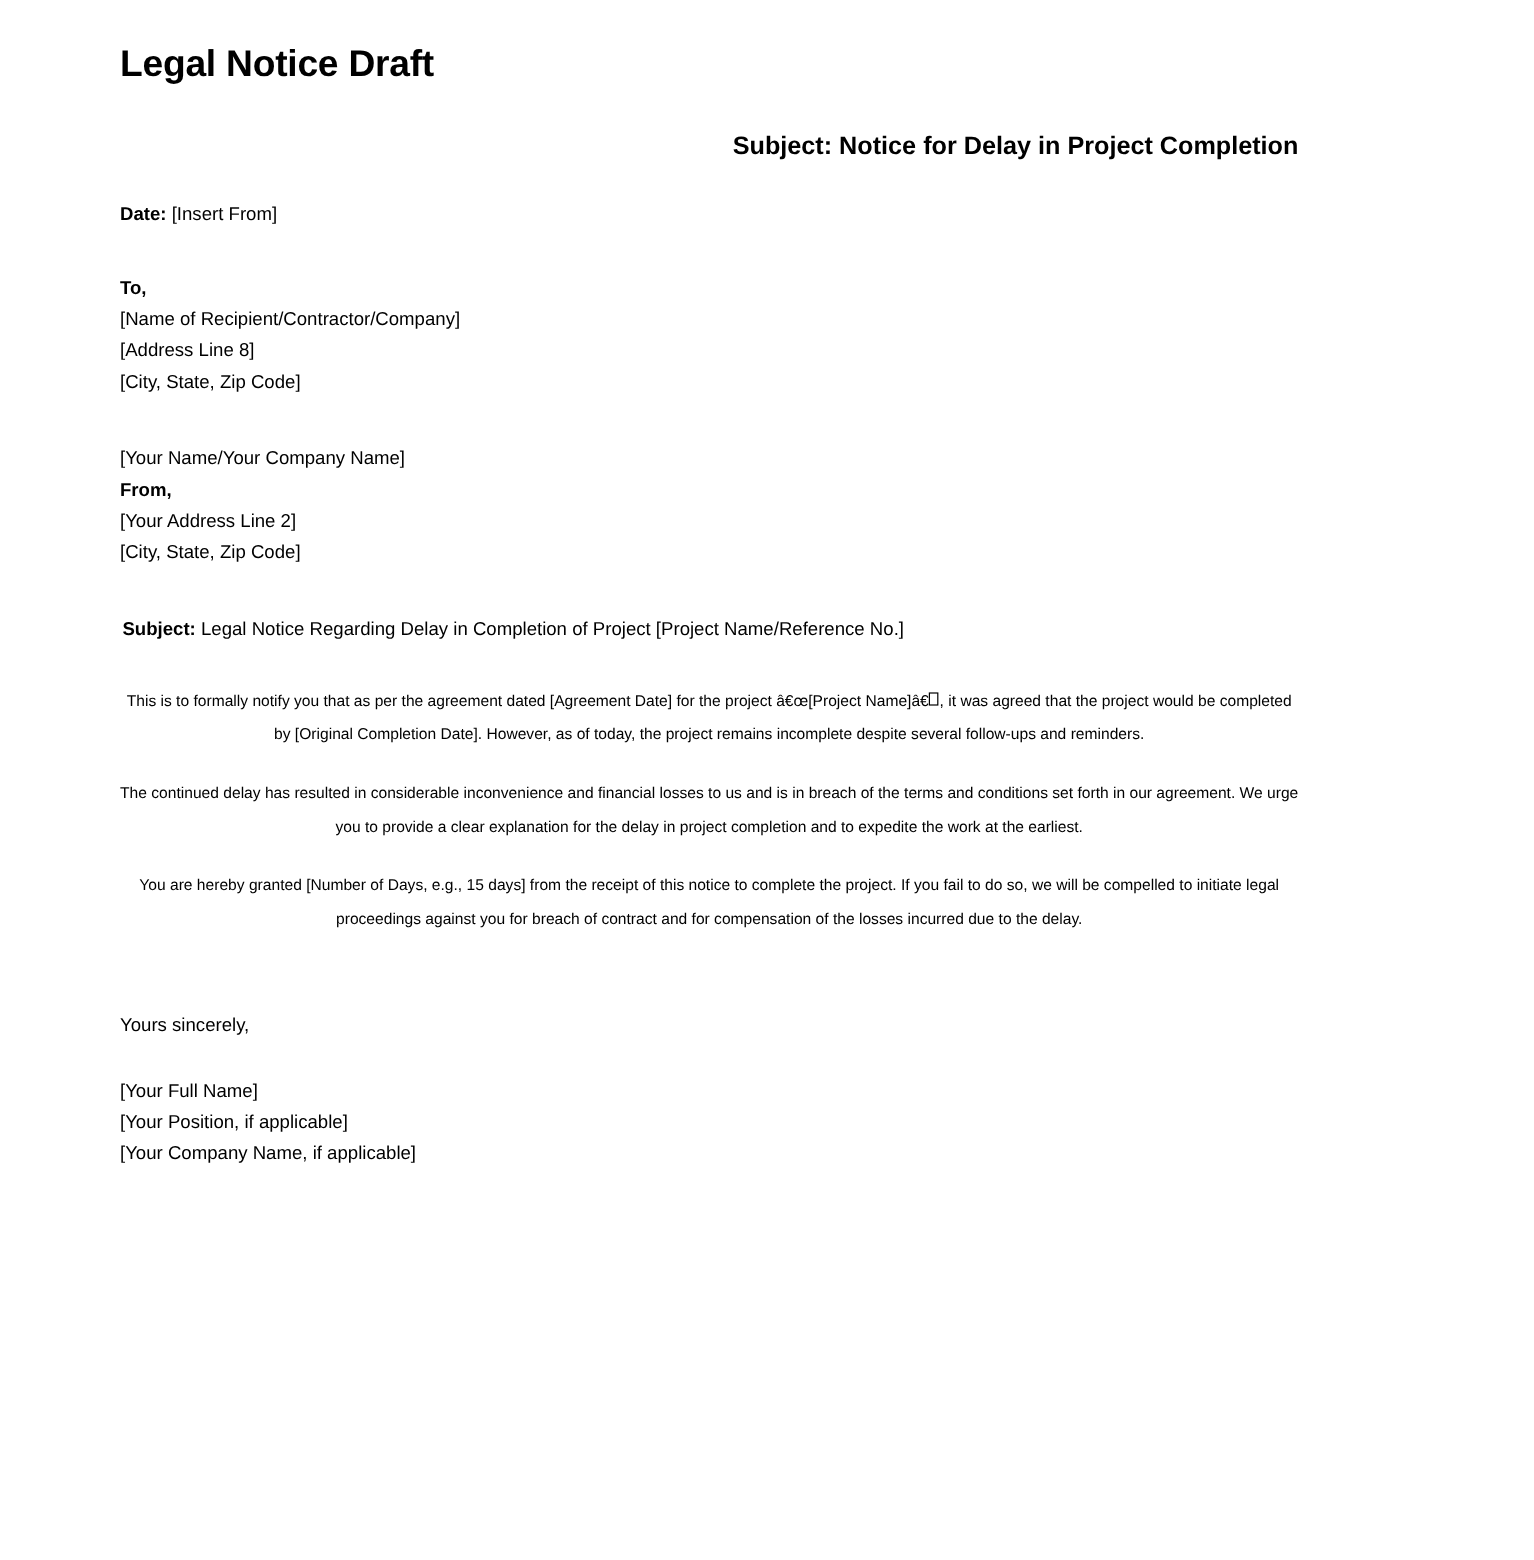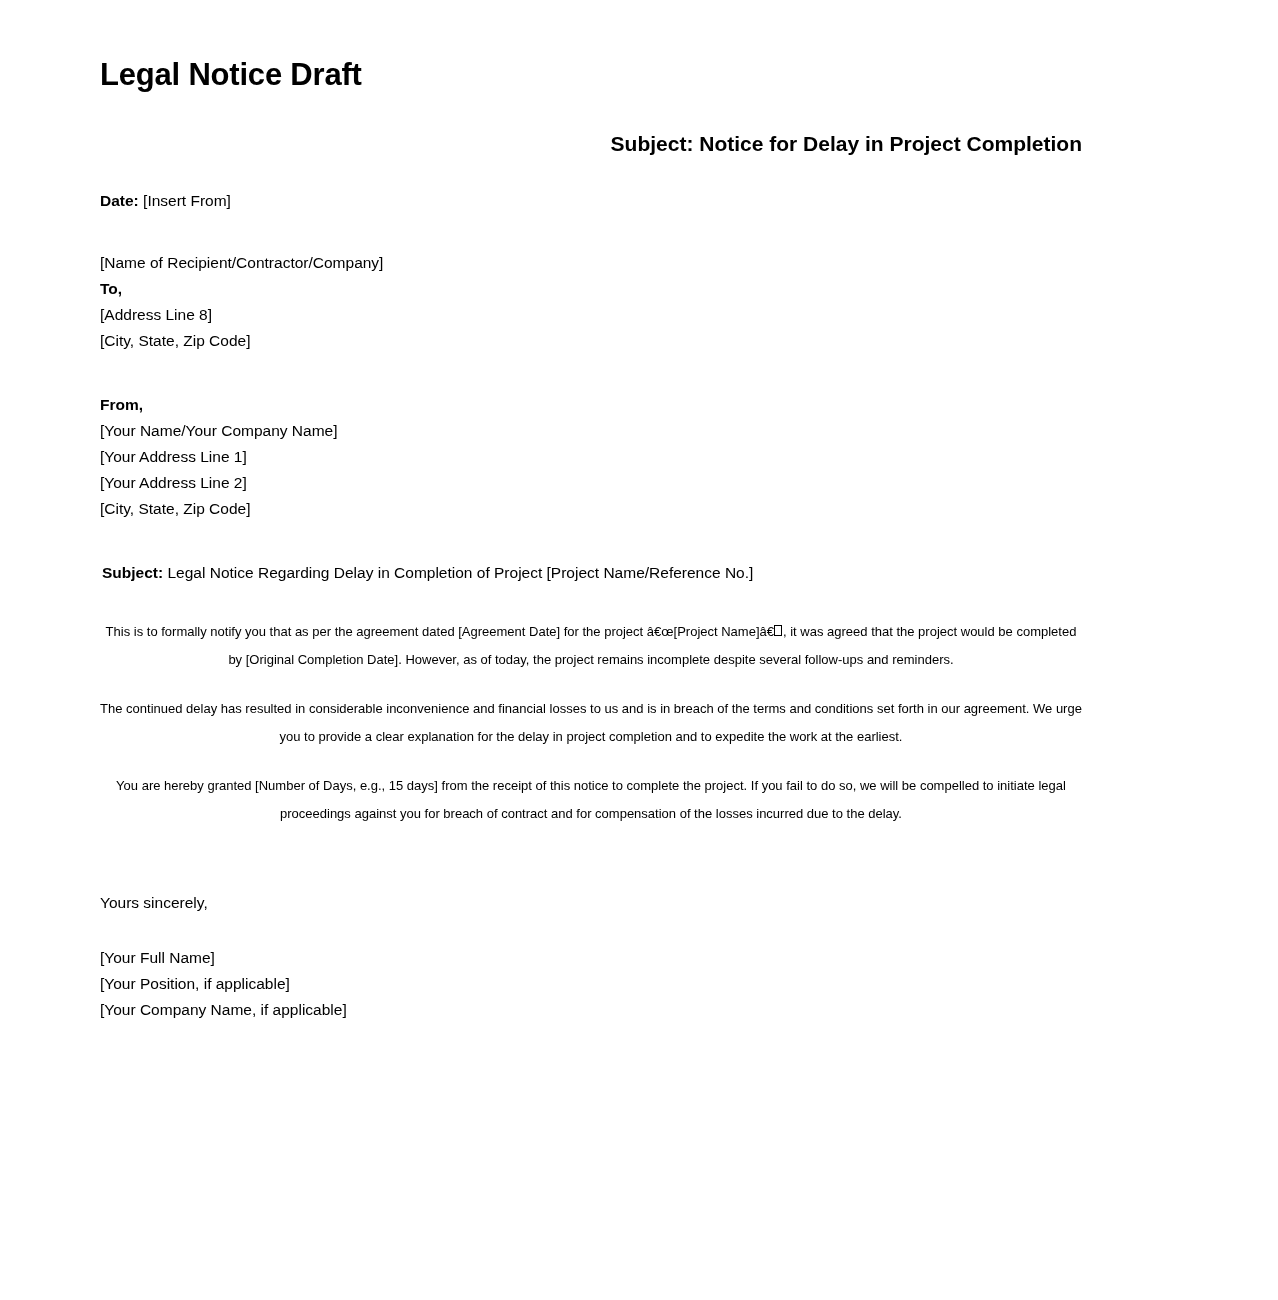--- a/index.html
+++ b/index.html
@@ -8,21 +8,21 @@
     background: #ffffff;
   }
   body {
     width: 1278px;
     min-height: 1300px;
     font-family: "Liberation Sans", sans-serif;
     color: #000000;
     -webkit-font-smoothing: antialiased;
   }
   .page {
-    padding: 56px 98px 0 100px;
+    padding: 34px 98px 0 100px;
     box-sizing: border-box;
     width: 1180px;
   }
   .doc-title {
     font-size: 31px;
     font-weight: bold;
     line-height: 1.2;
     margin: 0 0 38px 0;
     letter-spacing: -0.2px;
   }
@@ -91,30 +91,29 @@
   <h1 class="doc-title">Legal Notice Draft</h1>
 
   <h2 class="doc-subtitle">Subject: Notice for Delay in Project Completion</h2>
 
   <p class="line block-gap-lg">
     <b>Date:</b>
     <span>[Insert From]</span>
   </p>
 
   <div class="addr-block">
+    <p class="line lead">To,</p>
     <p class="line">[Name of Recipient/Contractor/Company]</p>
-    <p class="line lead">To,</p>
     <p class="line">[Address Line 8]</p>
     <p class="line">[City, State, Zip Code]</p>
   </div>
 
   <div class="addr-block">
+    <p class="line">[Your Name/Your Company Name]</p>
     <p class="line lead">From,</p>
-    <p class="line">[Your Name/Your Company Name]</p>
-    <p class="line">[Your Address Line 1]</p>
     <p class="line">[Your Address Line 2]</p>
     <p class="line">[City, State, Zip Code]</p>
   </div>
 
   <p class="subject-line">
     <b>Subject:</b>
     <span>Legal Notice Regarding Delay in Completion of Project [Project Name/Reference No.]</span>
   </p>
 
 

